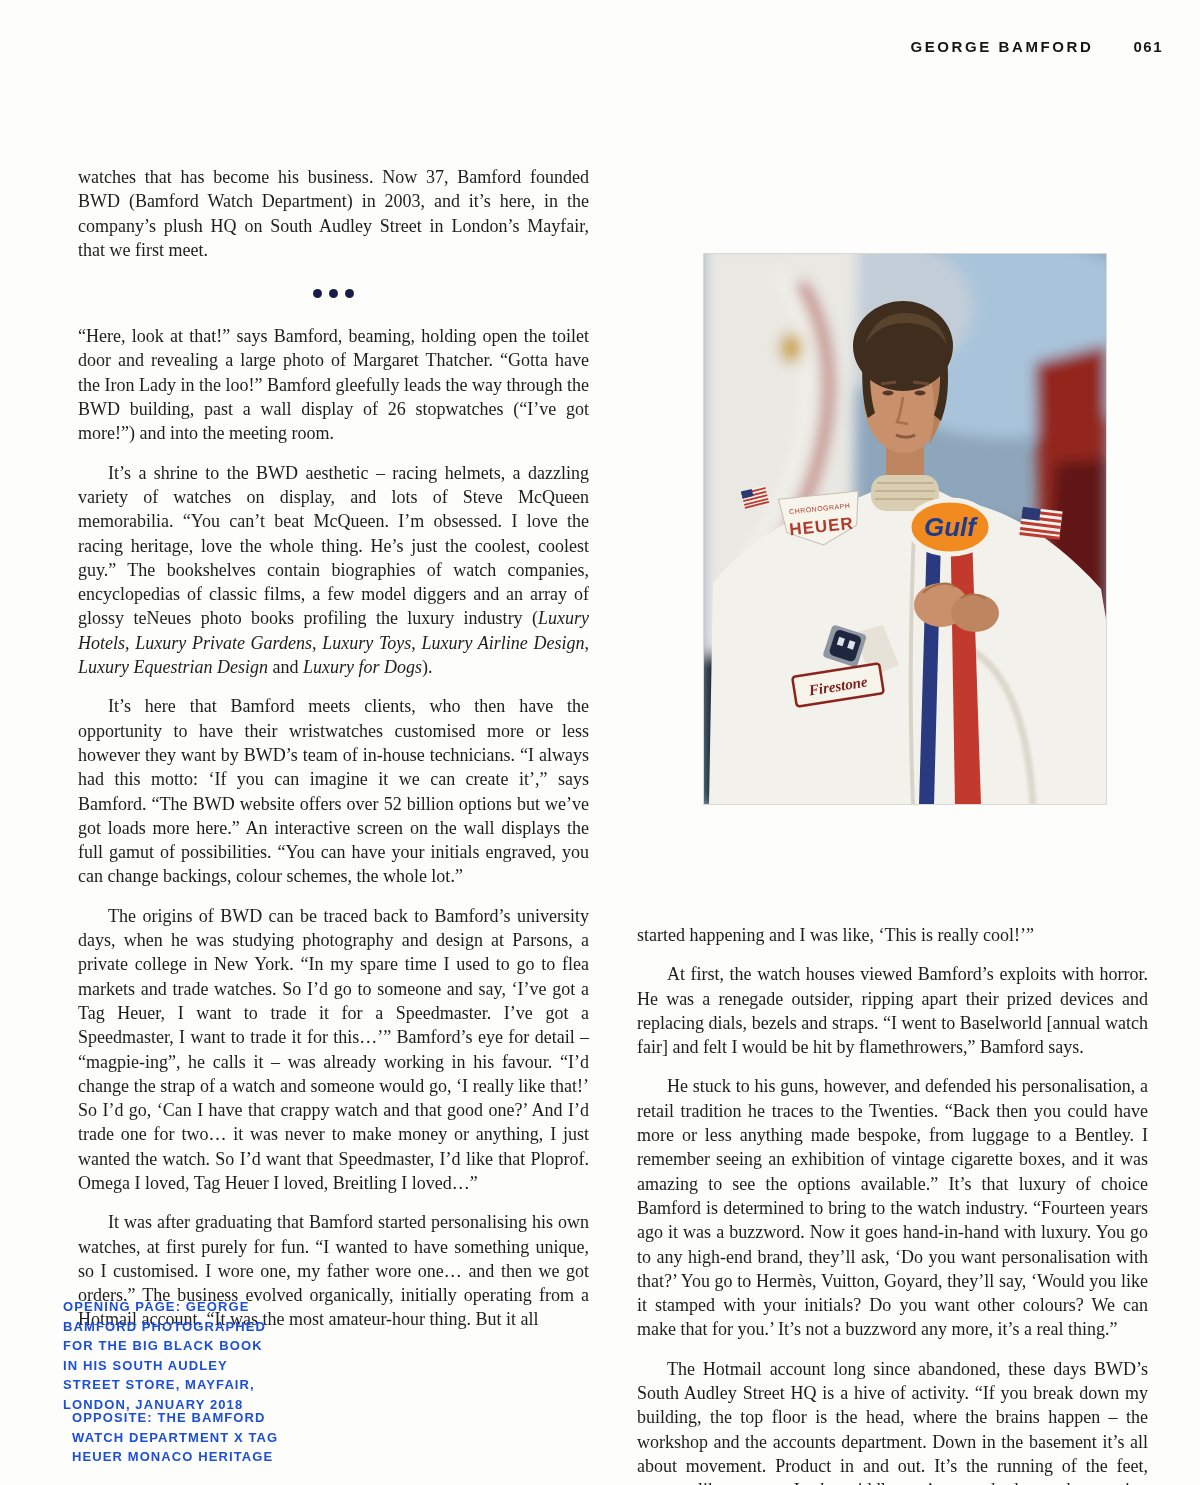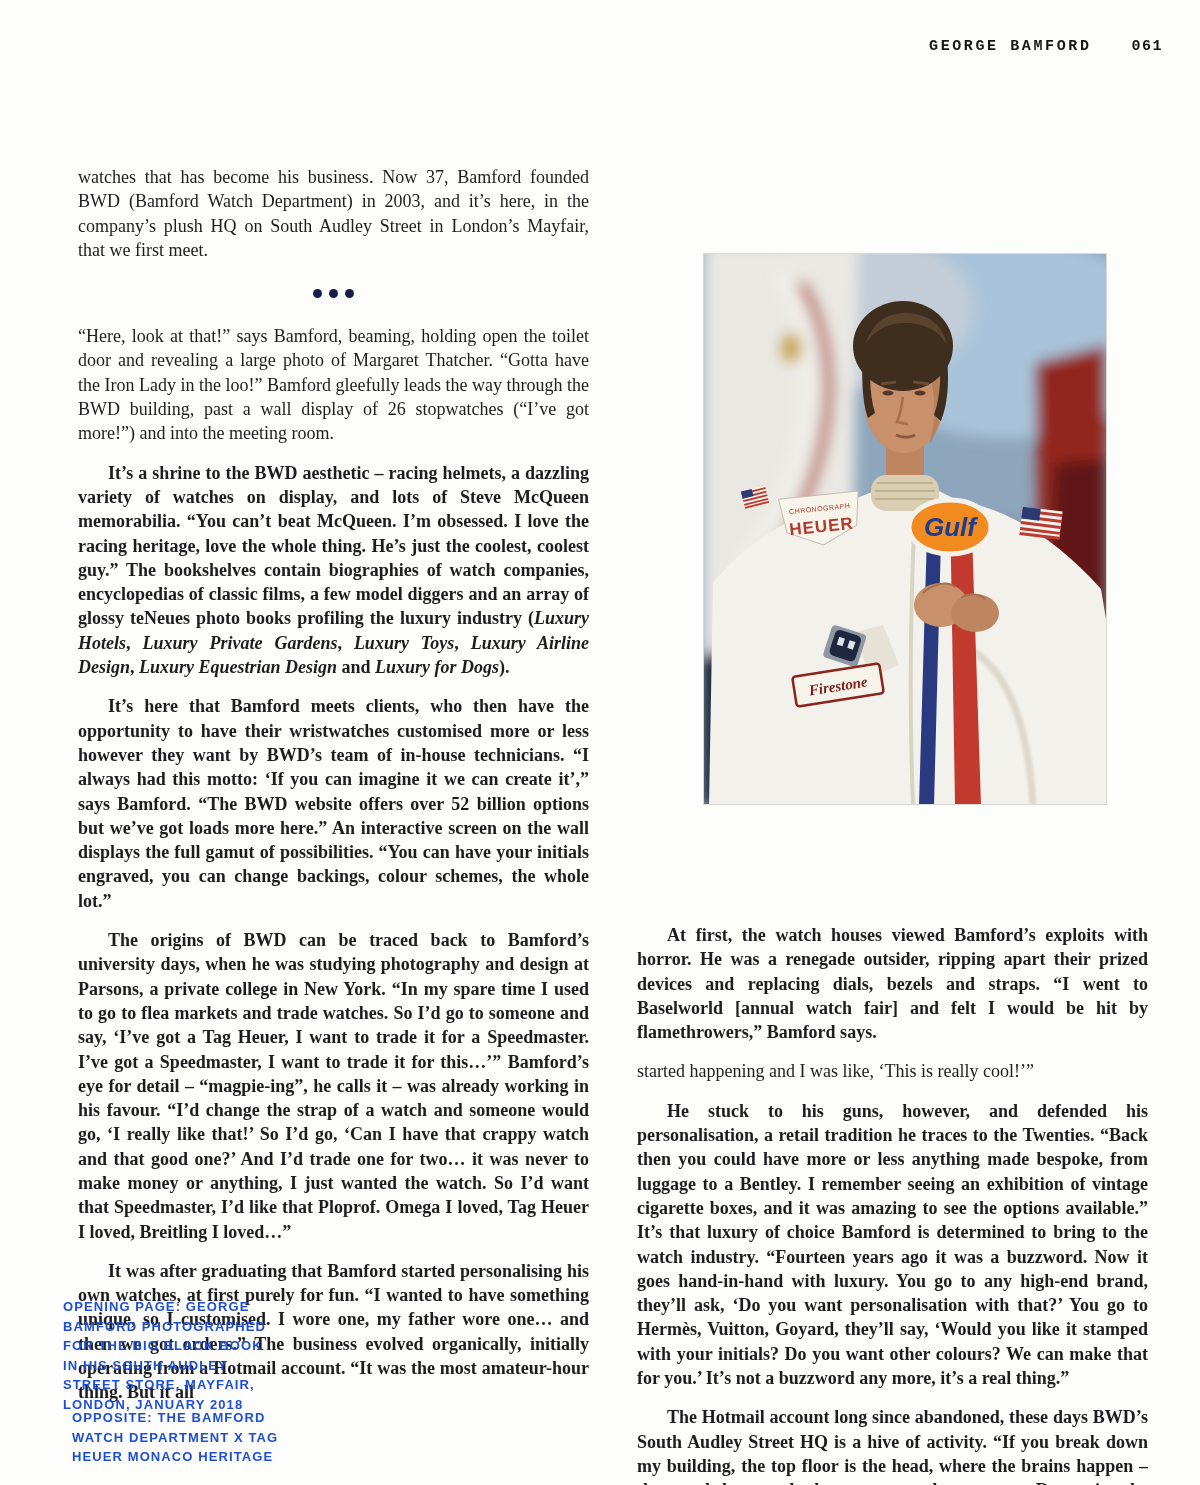--- a/index.html
+++ b/index.html
@@ -7,38 +7,38 @@
     position:relative;
     width:1200px;height:1485px;
     background:#fdfdfb;
     overflow:hidden;
     font-family:"Liberation Serif", serif;
   }
   
   .pagehead{
     position:absolute;top:38px;right:37px;
     display:flex;align-items:baseline;gap:40px;
-    font-family:Liberation Mono, monospace;
+    font-family:Liberation Sans, sans-serif;
     color:#161616;
   }
   .ph-title{font-size:15px;letter-spacing:2.6px;font-weight:600;}
   .ph-num{font-size:15px;letter-spacing:1.5px;font-weight:800;}
 
   
   .col{position:absolute;width:541px;}
   .col-left{left:63px;top:150px;}
   .col-right{left:622px;top:908px;}
   .body-p{
     margin:15px;
     font-size:18px;
     line-height:24.3px;
     text-align:justify;
     color:#1d1d1f;
   }
-  .body-p.ind{text-indent:30px;font-weight:bold;}
+  .body-p.ind{text-indent:30px;}
   .body-p em{font-style:italic;}
   .section-dots{
     display:flex;justify-content:center;gap:7px;
     margin:27px 0 26px 0;
   }
   .section-dots span{
     width:9px;height:9px;border-radius:50%;
     background:#181c4a;display:block;
   }
   .arrow{
@@ -174,22 +174,22 @@
         <g transform="translate(135,432) rotate(-9)">
           <rect x="-44" y="-15" width="88" height="30" rx="3" fill="#f6f3ea" stroke="#8a241d" stroke-width="2.5"></rect>
           <text x="0" y="6" text-anchor="middle" font-family="Liberation Serif, serif" font-size="15" font-weight="bold" font-style="italic" fill="#7c1f1a">Firestone</text>
         </g>
       </g>
       <rect x="0.5" y="0.5" width="403" height="551" fill="none" stroke="#d9d9d4"></rect>
     </svg>
   </figure>
 
   <div class="col col-right">
+      <p class="body-p"><span>started happening and I was like, ‘This is really cool!’”</span></p>
       <p class="body-p ind"><span>At first, the watch houses viewed Bamford’s exploits with horror. He was a renegade outsider, ripping apart their prized devices and replacing dials, bezels and straps. “I went to Baselworld [annual watch fair] and felt I would be hit by flamethrowers,” Bamford says.</span></p>
-      <p class="body-p"><span>started happening and I was like, ‘This is really cool!’”</span></p>
       <p class="body-p ind"><span>He stuck to his guns, however, and defended his personalisation, a retail tradition he traces to the Twenties. “Back then you could have more or less anything made bespoke, from luggage to a Bentley. I remember seeing an exhibition of vintage cigarette boxes, and it was amazing to see the options available.” It’s that luxury of choice Bamford is determined to bring to the watch industry. “Fourteen years ago it was a buzzword. Now it goes hand-in-hand with luxury. You go to any high-end brand, they’ll ask, ‘Do you want personalisation with that?’ You go to Hermès, Vuitton, Goyard, they’ll say, ‘Would you like it stamped with your initials? Do you want other colours? We can make that for you.’ It’s not a buzzword any more, it’s a real thing.”</span></p>
       <p class="body-p ind"><span>The Hotmail account long since abandoned, these days BWD’s South Audley Street HQ is a hive of activity. “If you break down my building, the top floor is the head, where the brains happen – the workshop and the accounts department. Down in the basement it’s all about movement. Product in and out. It’s the running of the feet, unseen, like a swan. In the middle you’ve got the heart, the meeting room, which pumps cash into the business, pumps the blood. Below that is my floor.</span><span class="arrow">→</span></p>
     </div>
 
   <div class="caption cap1">OPENING PAGE: GEORGE
 BAMFORD PHOTOGRAPHED
 FOR THE BIG BLACK BOOK
 IN HIS SOUTH AUDLEY
 STREET STORE, MAYFAIR,
 LONDON, JANUARY 2018</div>

